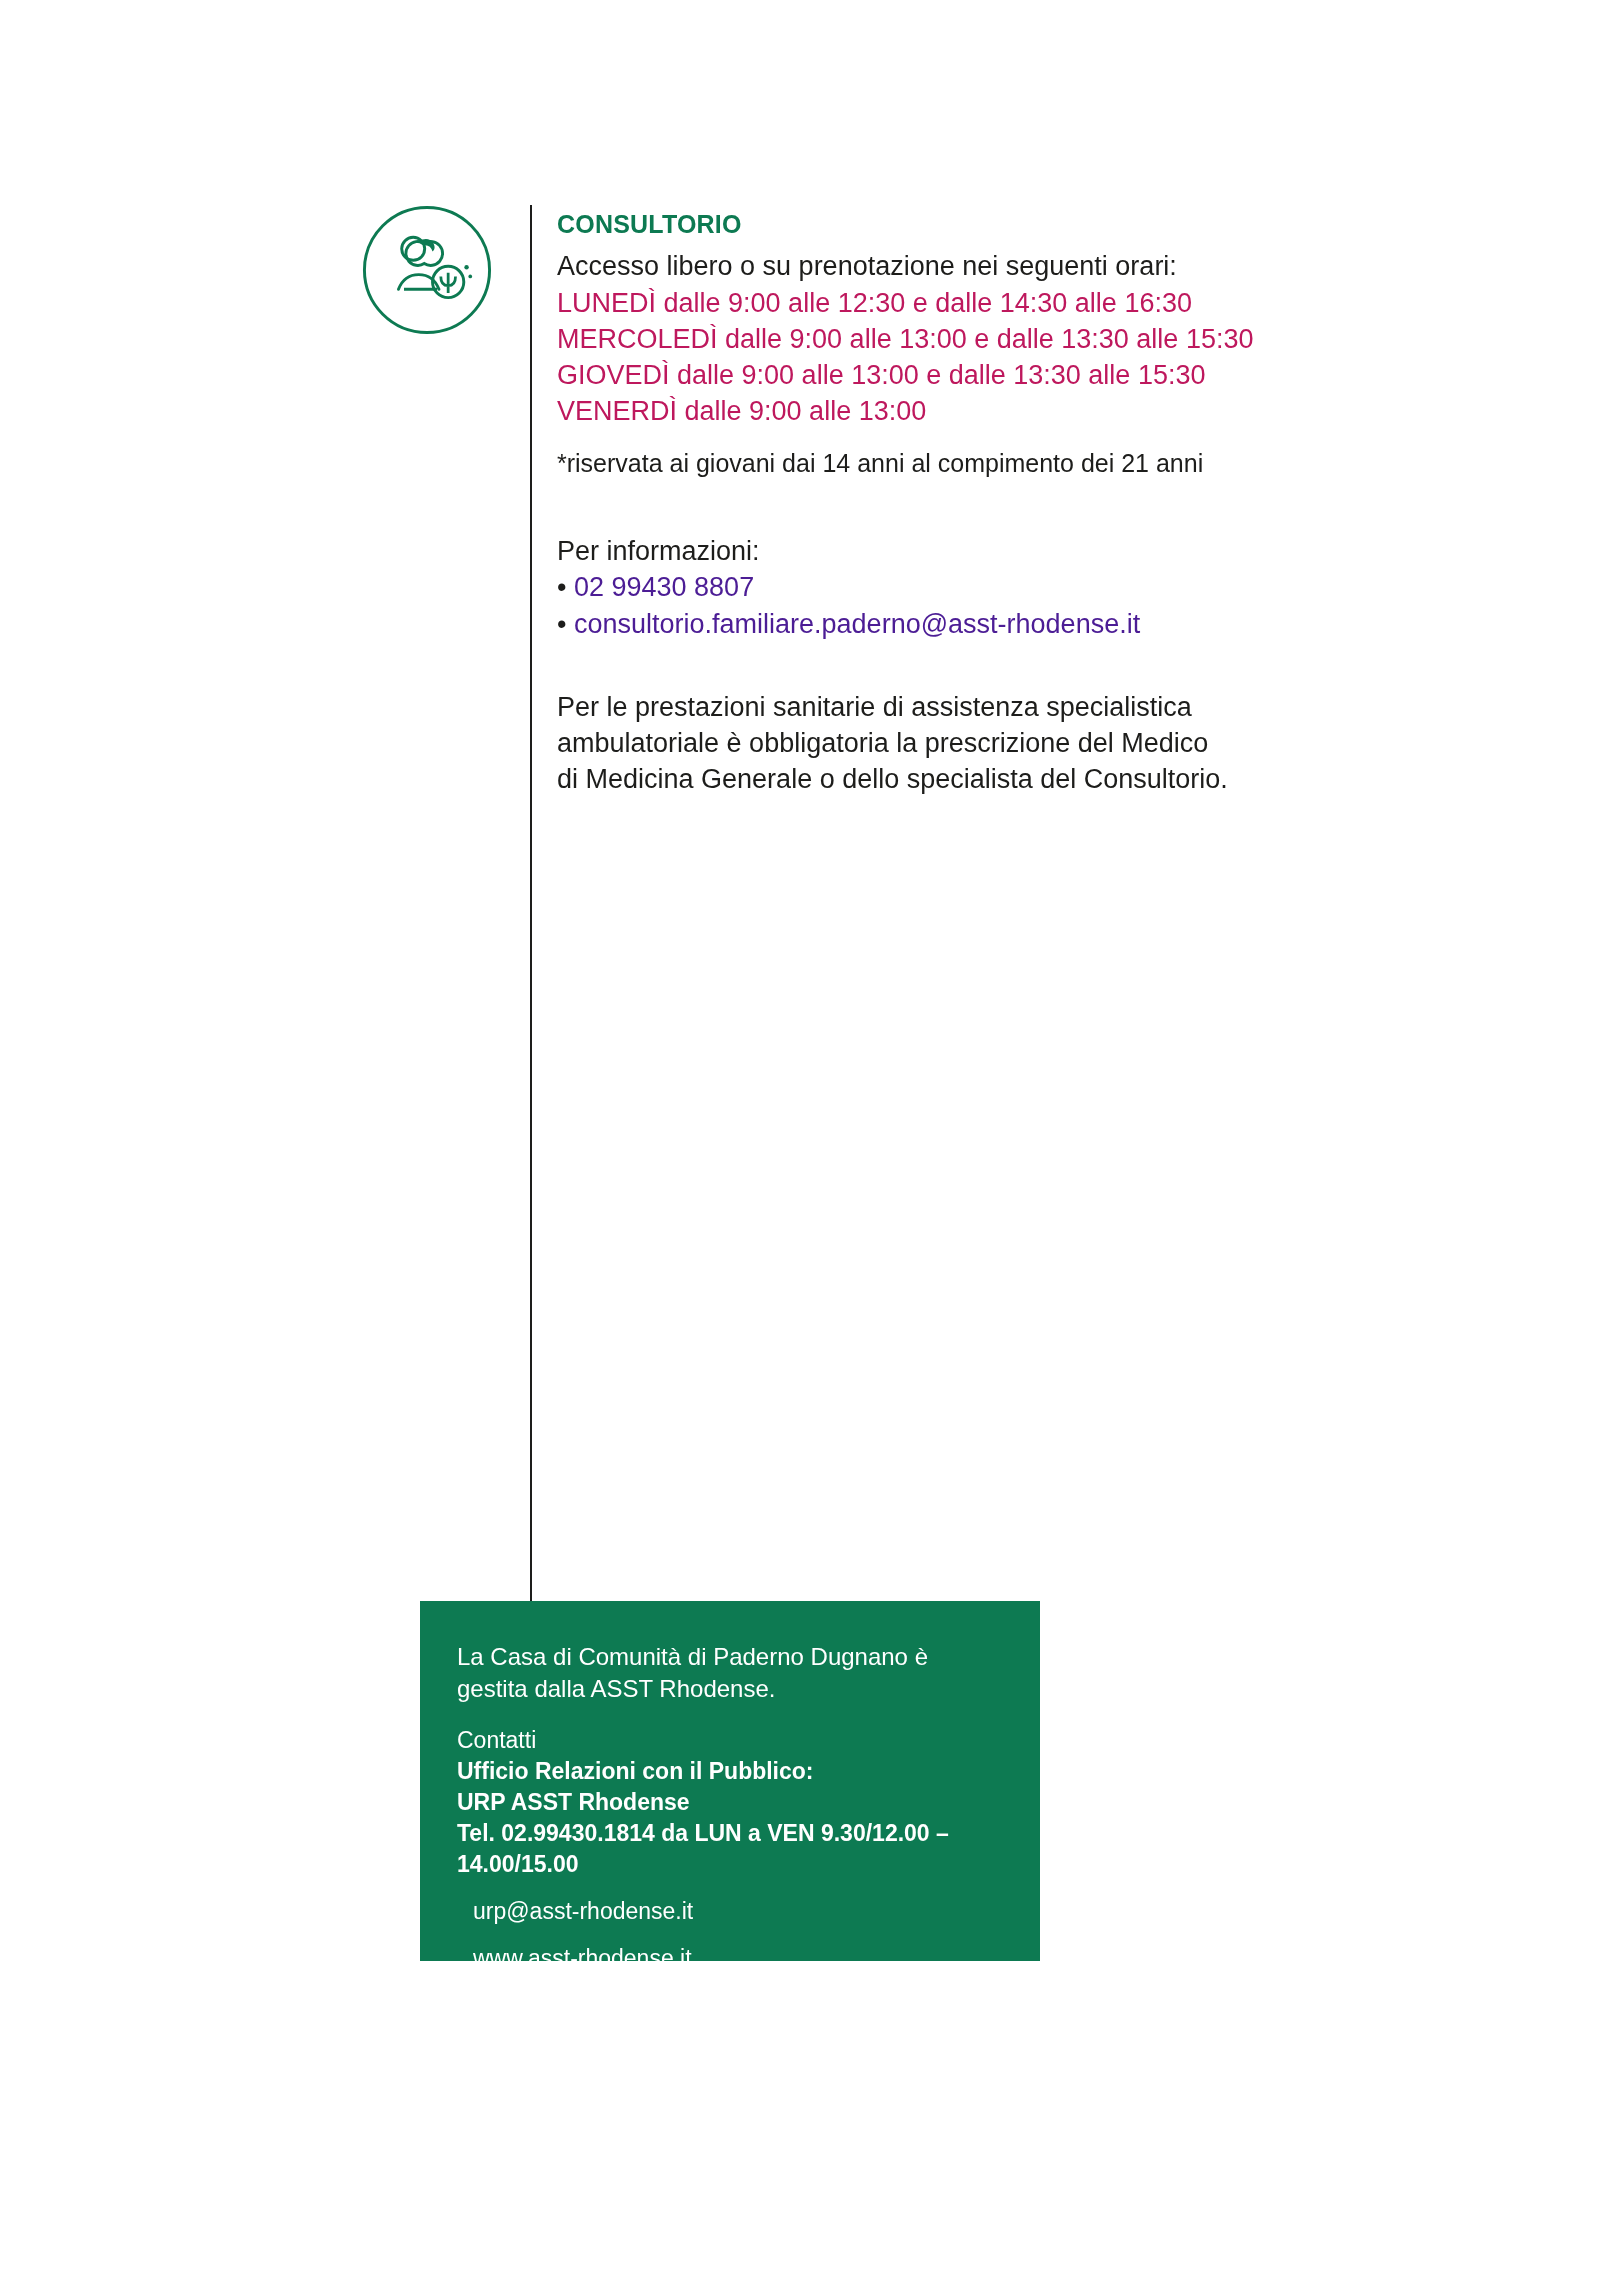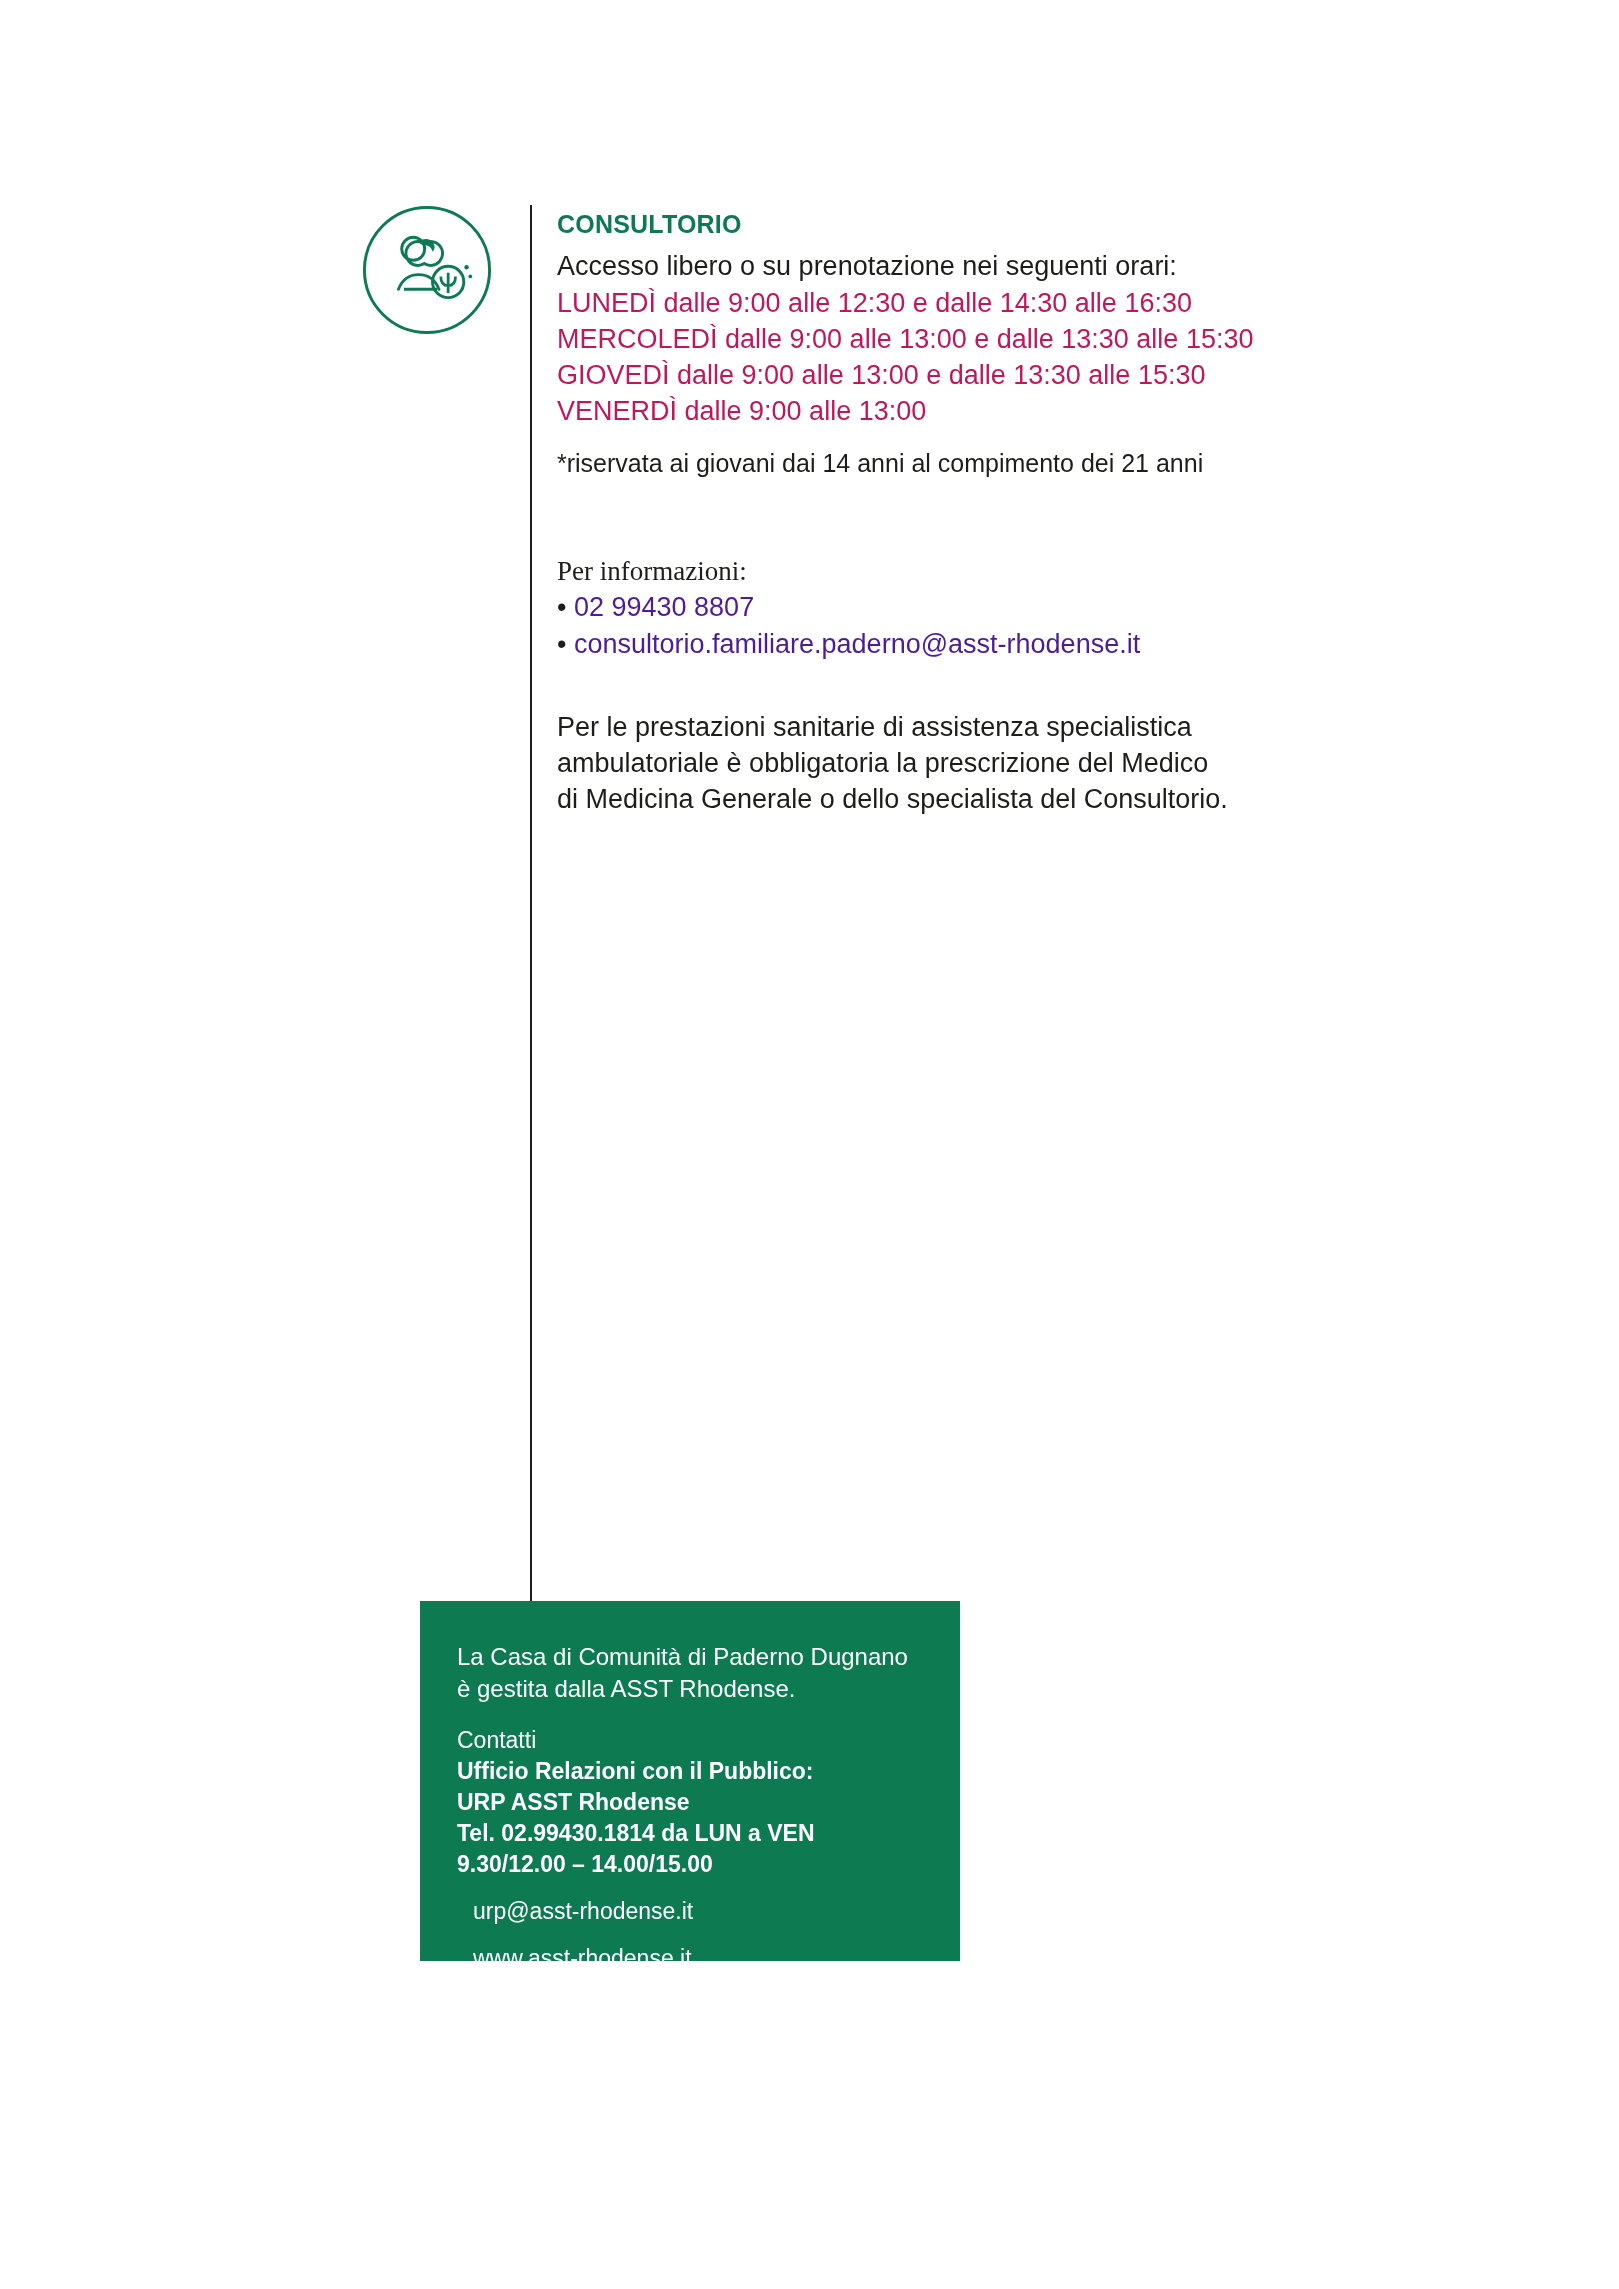--- a/index.html
+++ b/index.html
@@ -72,22 +72,21 @@
 
   .note {
     font-size: 25px;
     line-height: 35px;
     margin: 16.6px 0 0 0;
   }
 
   .info-title {
     font-size: 27px;
     line-height: 36px;
-    margin: 72px 0 0 0;
-    font-family: Liberation Serif, serif;
+    margin: 52px 0 0 0;
   }
 
   .contact-list {
     margin: 0;
     padding: 0;
     list-style: none;
   }
   .contact-list li {
     font-size: 27px;
     line-height: 37px;
@@ -102,21 +101,21 @@
     margin: 46px 0 0 0;
     color: #1d1d1b;
     max-width: 674px;
   }
 
   
   .footer-box {
     position: absolute;
     left: 420px;
     top: 1601px;
-    width: 540px;
+    width: 620px;
     height: 360px;
     background: #0d7a52;
     color: #ffffff;
     box-sizing: border-box;
     padding: 40px 37px 0 37px;
   }
   .footer-box .fb-lead {
     font-size: 24px;
     line-height: 32px;
     margin: 0 0 20px 0;

